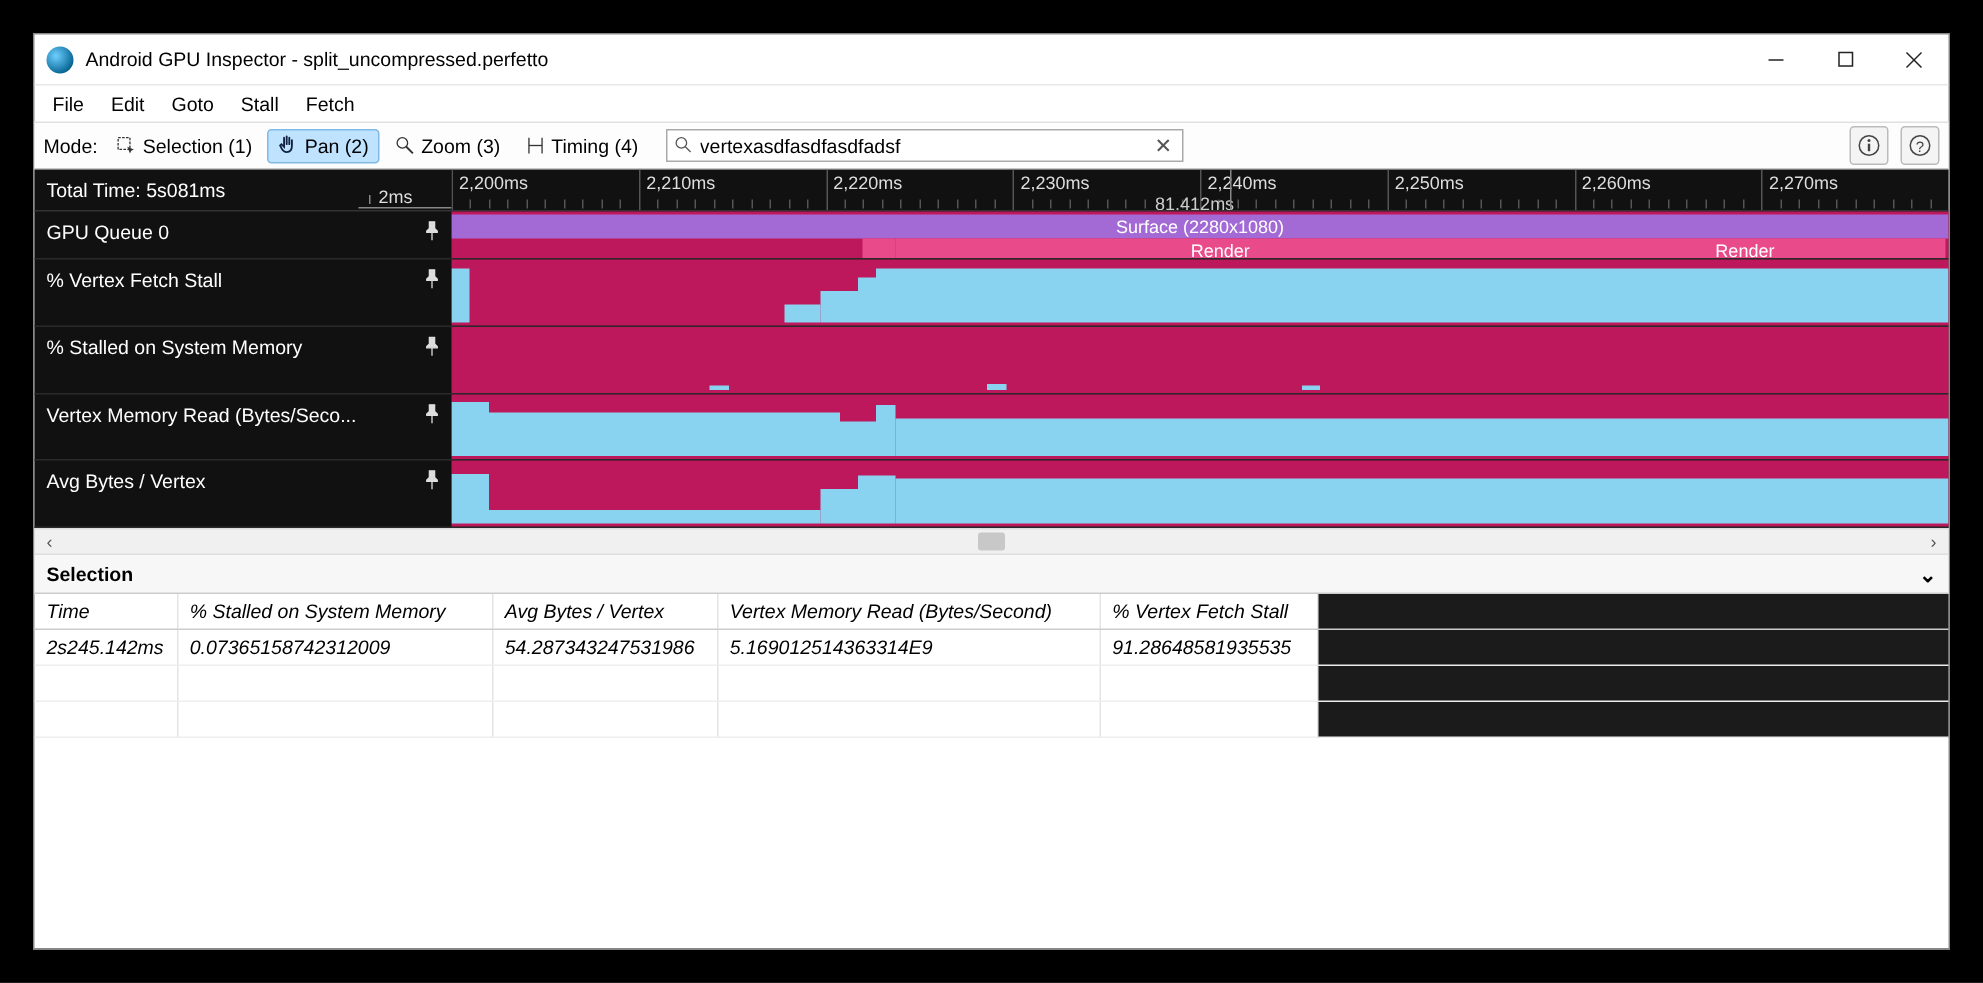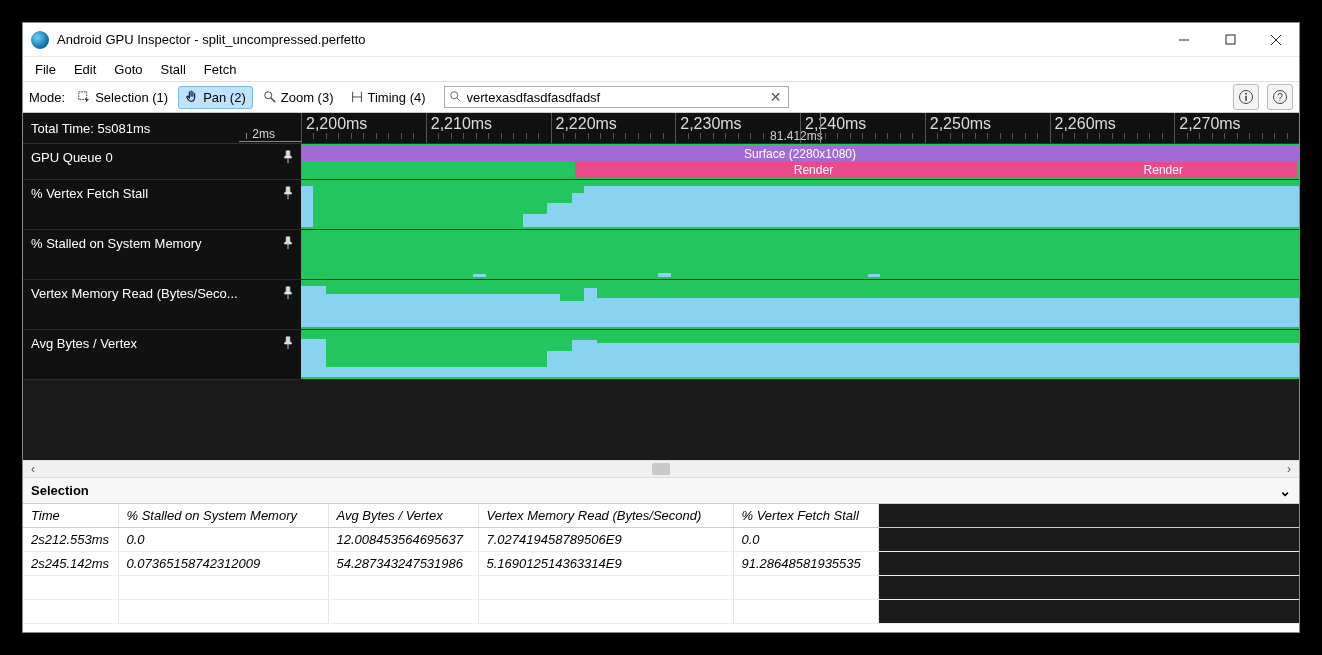--- a/index.html
+++ b/index.html
@@ -22,39 +22,39 @@
   .modebtn { display:flex; align-items:center; gap:4px; padding:3px 6px; border-radius:3px; }
   .modebtn.active { background:#bfe3ff; border:1px solid #7fb9e6; }
   .modebtn svg { width:14px; height:14px; }
   .searchwrap { display:flex; align-items:center; border:1px solid #aaa; height:22px; width:345px; padding:0 4px; margin-left:8px; background:#fff;}
   .searchwrap input { border:none; outline:none; flex:1; font-size:13px; padding:0 4px;}
   .searchwrap .sicon { width:14px; height:14px; }
   .searchwrap .clear { width:16px; text-align:center; color:#555; font-size:14px;}
   .toolbar .spacer { flex:1; }
   .iconbtn { width:26px; height:26px; border:1px solid #bbb; border-radius:3px; display:flex; align-items:center; justify-content:center; margin-left:4px; background:#f4f4f4;}
   
-  .timeline { background:#111; color:#eee; display:flex; flex-direction:column; height:347px; position:relative;}
+  .timeline { background:#111; color:#eee; display:flex; flex-direction:column; height:239px; position:relative;}
   .thead { height:31px; display:flex; border-bottom:1px solid #333;}
   .sidecol { width:278px; flex:0 0 278px; position:relative; }
   .thead .sidecol { display:flex; align-items:center; color:#fff; font-size:13px; padding:0 8px;}
   .thead .mini { position:absolute; right:26px; bottom:2px; font-size:12px; color:#ddd;}
   .thead .minimark { position:absolute; right:54px; bottom:4px; width:1px; height:6px; background:#888;}
   .thead .miniunder { position:absolute; right:0; bottom:1px; width:62px; height:1px; background:#888;}
   .maincol { flex:1; position:relative; overflow:hidden;}
   .ruler { position:absolute; inset:0; }
   .tick { position:absolute; top:0; bottom:0; border-left:1px solid #555; }
-  .tick span { position:absolute; top:2px; left:4px; font-size:16px; color:#ddd;}
+  .tick span { position:absolute; top:2px; left:4px; font-size:12px; color:#ddd;}
   .marker { position:absolute; top:0; bottom:0; width:1px; background:#888;}
   .markerlbl { position:absolute; top:16px; font-size:12px; color:#ccc; white-space:nowrap;}
   
   .track { display:flex; height:50px; border-bottom:1px solid #2a2a2a;}
   .track.short { height:36px; }
   .track .sidecol { display:flex; align-items:flex-start; padding:6px 8px; color:#fff; font-size:13px; white-space:nowrap; overflow:hidden; text-overflow:ellipsis;}
   .pin { position:absolute; right:6px; top:6px; width:14px; height:14px;}
-  .track .maincol { background:#22c55e;padding-left:32px; }
+  .track .maincol { background:#be185d;padding-left:32px; }
   .segbar { position:absolute; left:0; right:0; top:2px; height:16px; background:#a36ad6;}
   .seglabel { position:absolute; top:1px; width:100%; text-align:center; color:#fff; font-size:12px;}
   .segrow2 { position:absolute; top:18px; left:0; right:0; height:16px;}
   .seg { position:absolute; top:0; bottom:0; color:#fff; text-align:center; font-size:12px; line-height:16px; overflow:hidden;}
   .graph { position:absolute; left:0; right:0; bottom:2px; top:4px;}
   .bar { position:absolute; bottom:0; background:#89d3f0;}
   .empty { flex:1; background:#1b1b1b;}
   
   .hscroll { height:18px; background:#f0f0f0; display:flex; align-items:center; padding:0 8px; color:#555; position:relative; border-top:1px solid #ddd; border-bottom:1px solid #ddd;}
   .hscroll .thumb { position:absolute; left:50%; transform:translateX(-50%); width:18px; height:12px; background:#c8c8c8; border-radius:2px;}
@@ -378,28 +378,20 @@
               <th>Time</th>
               <th>% Stalled on System Memory</th>
               <th>Avg Bytes / Vertex</th>
               <th>Vertex Memory Read (Bytes/Second)</th>
               <th>% Vertex Fetch Stall</th>
               <th class="empty"></th>
             </tr>
           </thead>
     <tbody id="selbody">
             <tr>
-              <td style="width: 95px;">2s212.553ms</td>
-              <td style="width: 210px;">0.0</td>
-              <td style="width: 150px;">12.008453564695637</td>
-              <td style="width: 255px;">7.027419458789506E9</td>
-              <td style="width: 145px;">0.0</td>
-              <td class="empty"></td>
-            </tr>
-            <tr>
               <td style="width: 95px;">2s245.142ms</td>
               <td style="width: 210px;">0.07365158742312009</td>
               <td style="width: 150px;">54.287343247531986</td>
               <td style="width: 255px;">5.169012514363314E9</td>
               <td style="width: 145px;">91.28648581935535</td>
               <td class="empty"></td>
             </tr>
             <tr>
               <td>&nbsp;</td>
               <td>&nbsp;</td>

